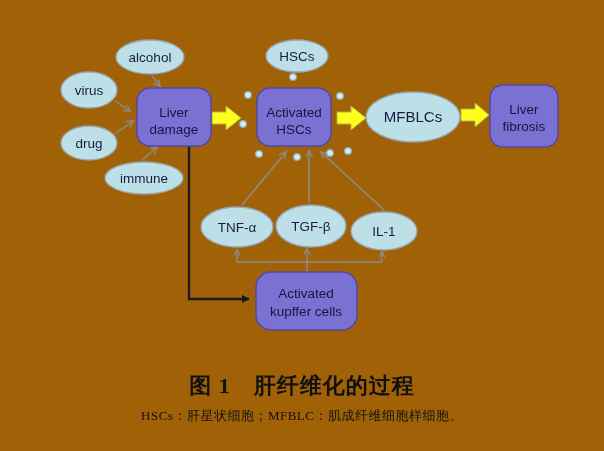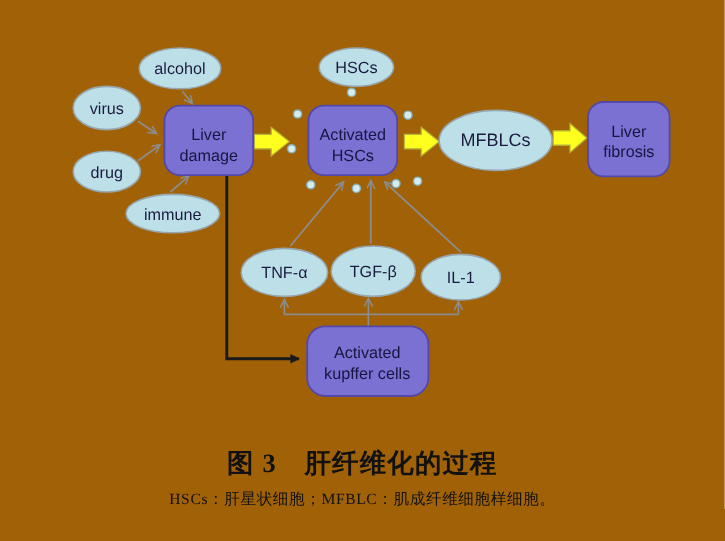--- a/index.html
+++ b/index.html
@@ -126,16 +126,16 @@
     <text x="294" y="134" text-anchor="middle" class="box-label">HSCs</text>
 
     <text x="524" y="114" text-anchor="middle" class="box-label">Liver</text>
     <text x="524" y="131" text-anchor="middle" class="box-label">fibrosis</text>
 
     <text x="306" y="298" text-anchor="middle" class="box-label">Activated</text>
     <text x="306" y="316" text-anchor="middle" class="box-label">kupffer cells</text>
   </svg>
 
   <div class="caption">
-    <div class="caption-title">图 3　肝纤维化的过程</div>
+    <div class="caption-title">图 1　肝纤维化的过程</div>
     <div class="caption-note">HSCs：肝星状细胞；MFBLC：肌成纤维细胞样细胞。</div>
   </div>
 </div>
 
 </body></html>

